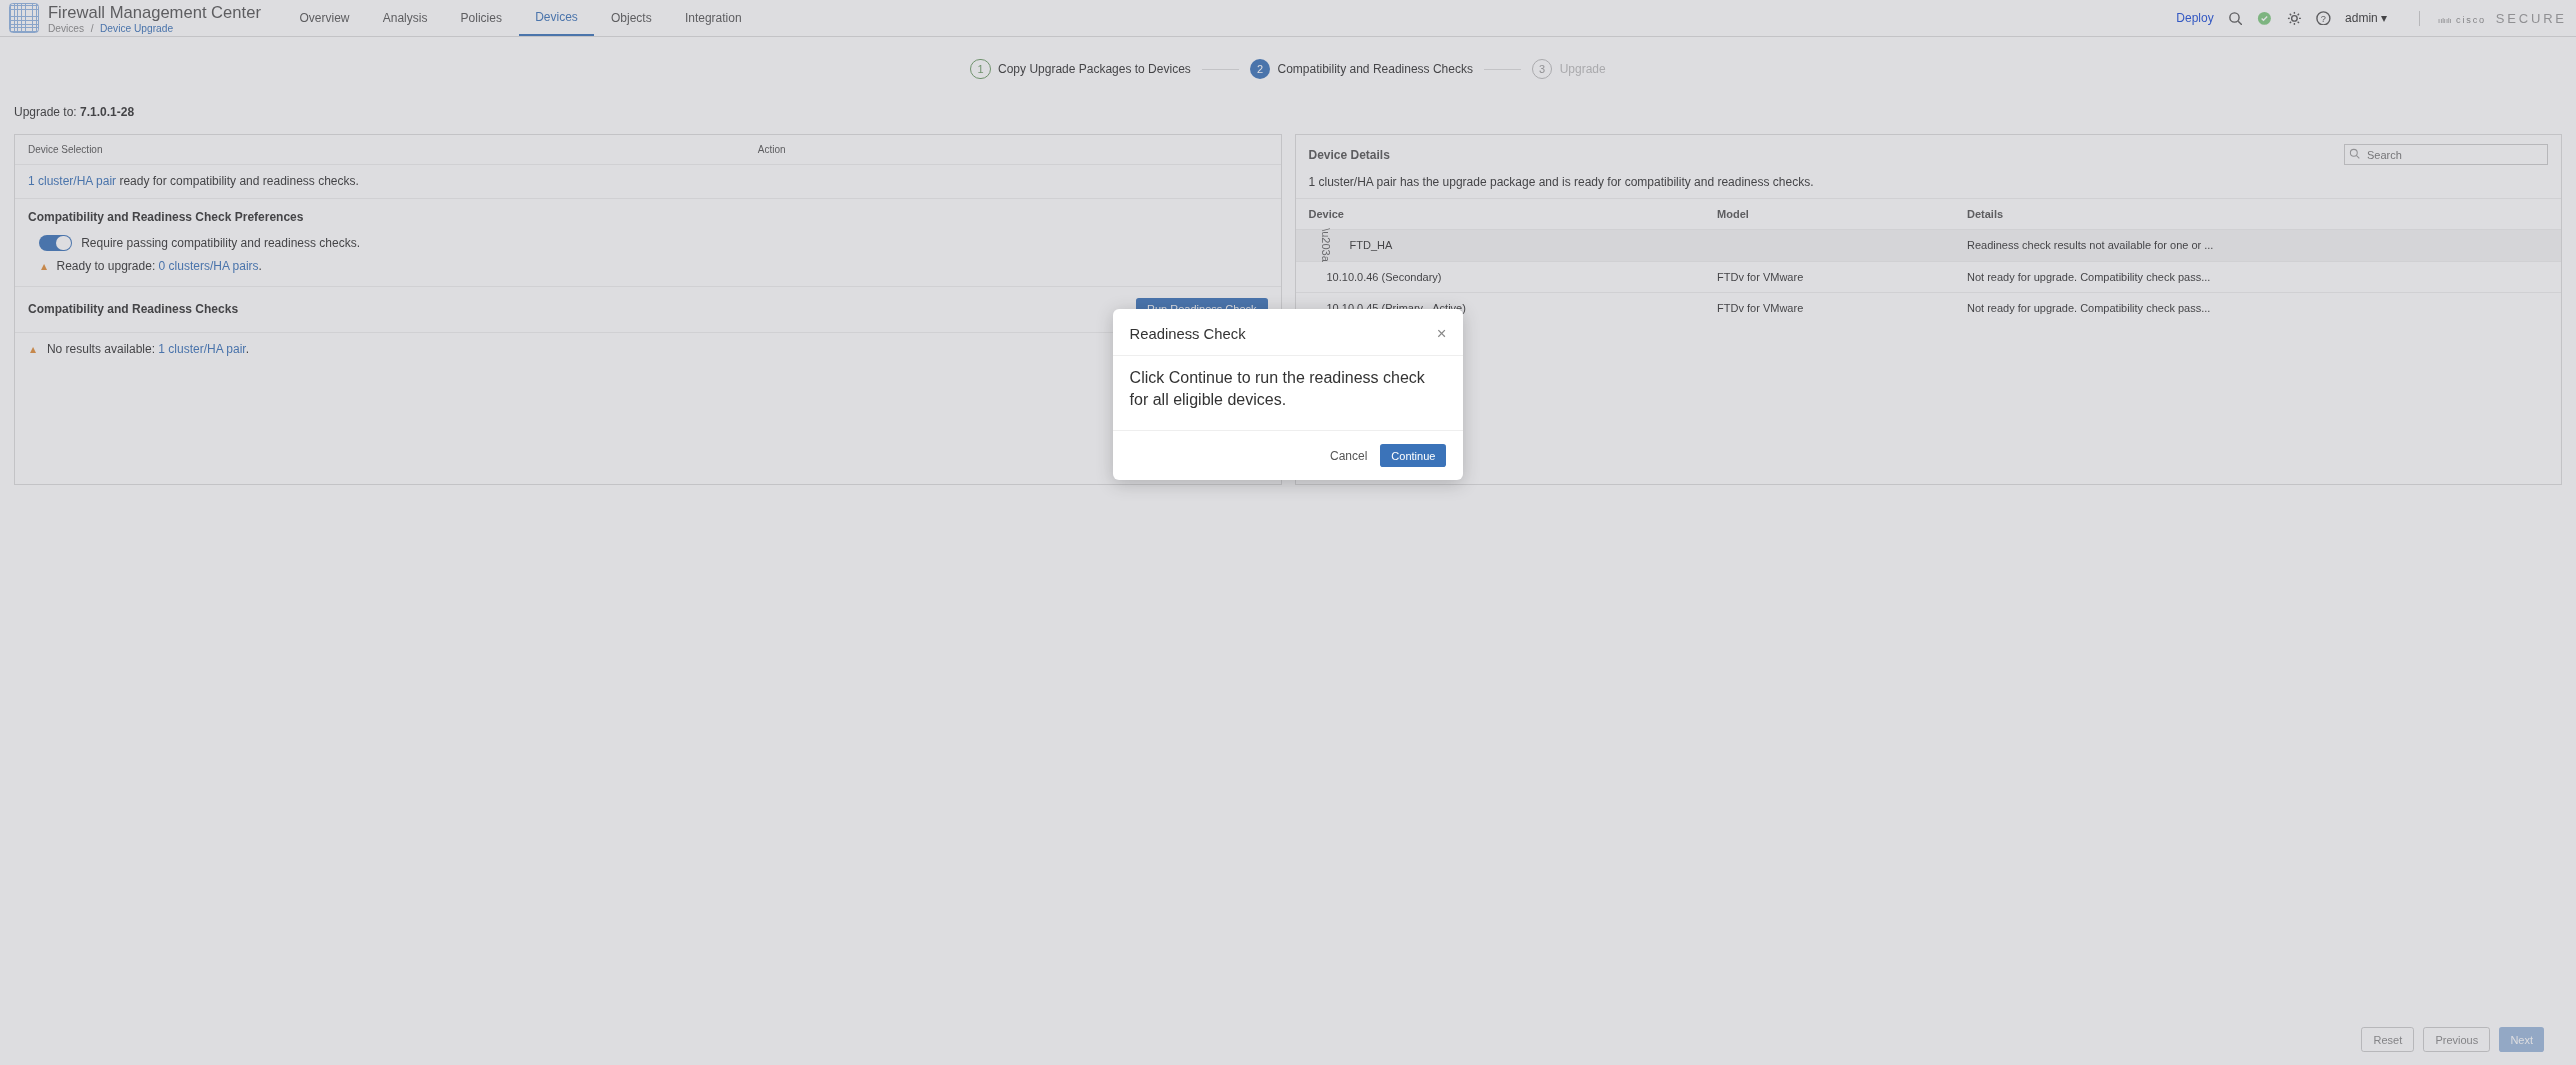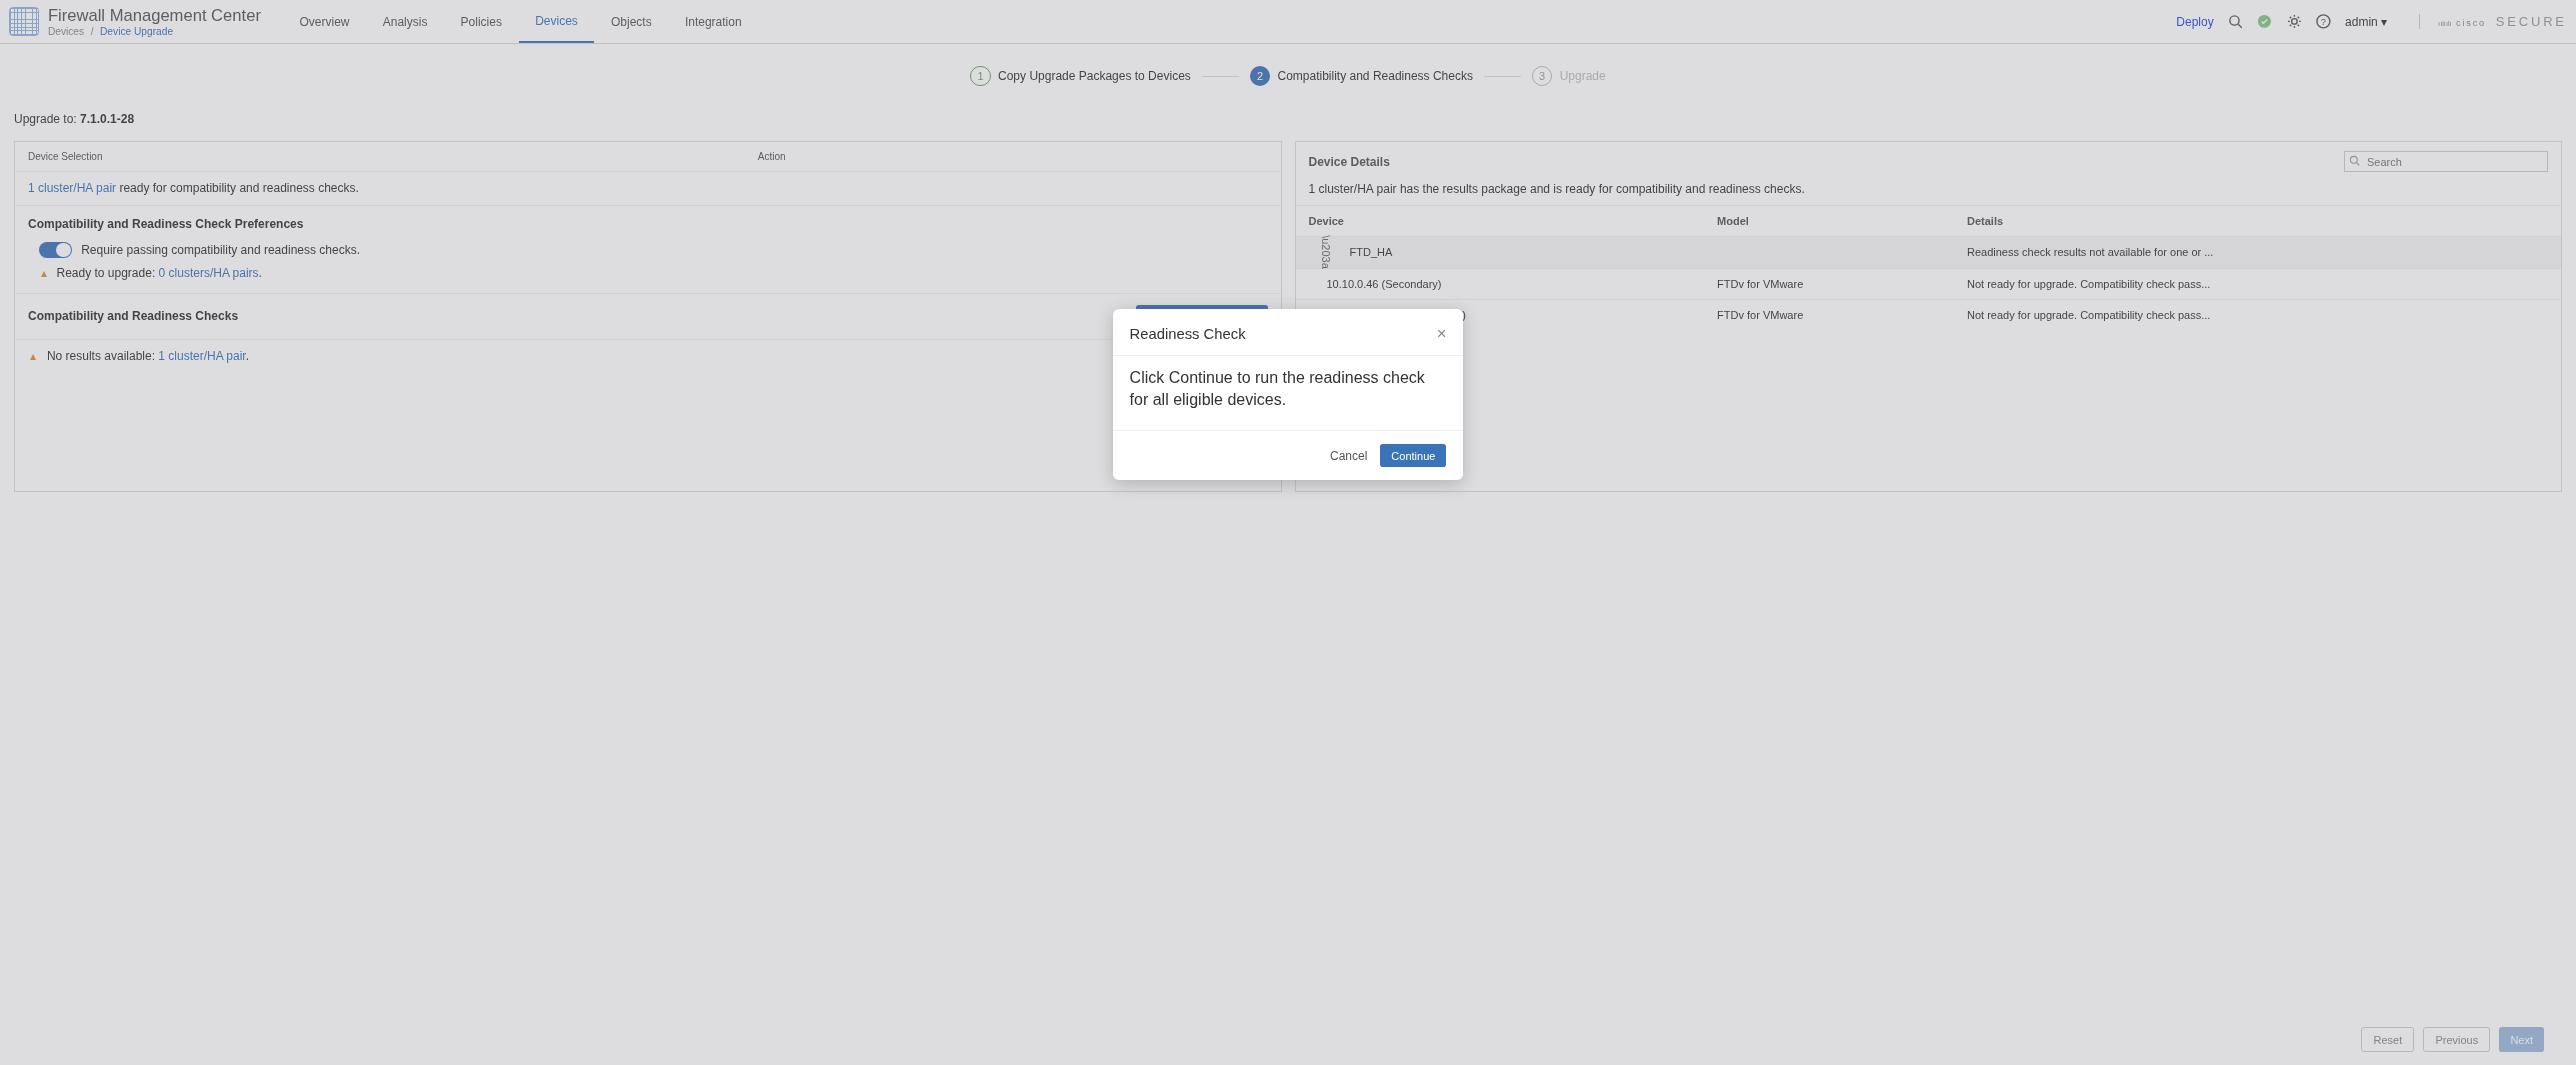--- a/index.html
+++ b/index.html
@@ -1,17 +1,17 @@
 <!DOCTYPE html>
 <html><head>
 <meta charset="utf-8">
 <style>
   * { box-sizing: border-box; margin: 0; padding: 0; }
   html, body { width: 100%; height: 100%; font-family: Arial, Helvetica, sans-serif; background: #fff; color: #333; font-size: 12px; }
-  .topbar { display: flex; align-items: center; height: 44px; border-bottom: 0.9px solid #ddd; padding: 0 9.2px 0 0; }
+  .topbar { display: flex; align-items: center; height: 37px; border-bottom: 0.9px solid #ddd; padding: 0 9.2px 0 0; }
   .logo { width: 29.5px; height: 29.5px; border: 0.9px solid #8fb3e0; border-radius: 3.7px; margin: 7.4px 9.2px; background:
     repeating-linear-gradient(0deg, #8fb3e0 0 0.9px, transparent 0.9px 3.7px),
     repeating-linear-gradient(90deg, #8fb3e0 0 0.9px, transparent 0.9px 3.7px); }
   .brand { display: flex; flex-direction: column; margin-right: 22px; }
   .brand .title { font-size: 16.6px; font-weight: 300; color: #555; }
   .brand .crumbs { font-size: 10.2px; color: #888; }
   .brand .crumbs .sep { margin: 0 3.7px; }
   .brand .crumbs .active { color: #3b73b9; }
   .navtabs { display: flex; height: 100%; flex: 1; }
   .navtabs .tab { display: flex; align-items: center; padding: 0 16.6px; font-size: 12px; color: #555; height: 100%; cursor: pointer; }
@@ -205,21 +205,21 @@
           <span class="si">
             <svg width="11" height="11" viewBox="0 0 16 16">
                 <circle cx="7" cy="7" r="5" fill="none" stroke="#999" stroke-width="1.5"></circle>
                 <line x1="11" y1="11" x2="15" y2="15" stroke="#999" stroke-width="1.5"></line>
               </svg>
           </span>
           <input type="text" placeholder="Search" style="">
         </div>
       </div>
       <div class="subtext">
-        <span style="font-weight:500">1 cluster/HA pair</span><span> has the results package and is ready for compatibility and readiness checks.</span>
+        <span style="font-weight:500">1 cluster/HA pair</span><span> has the upgrade package and is ready for compatibility and readiness checks.</span>
       </div>
       <table class="dtbl">
         <thead>
           <tr>
             <th>Device</th>
             <th>Model</th>
             <th>Details</th>
           </tr>
         </thead>
         <tbody>

